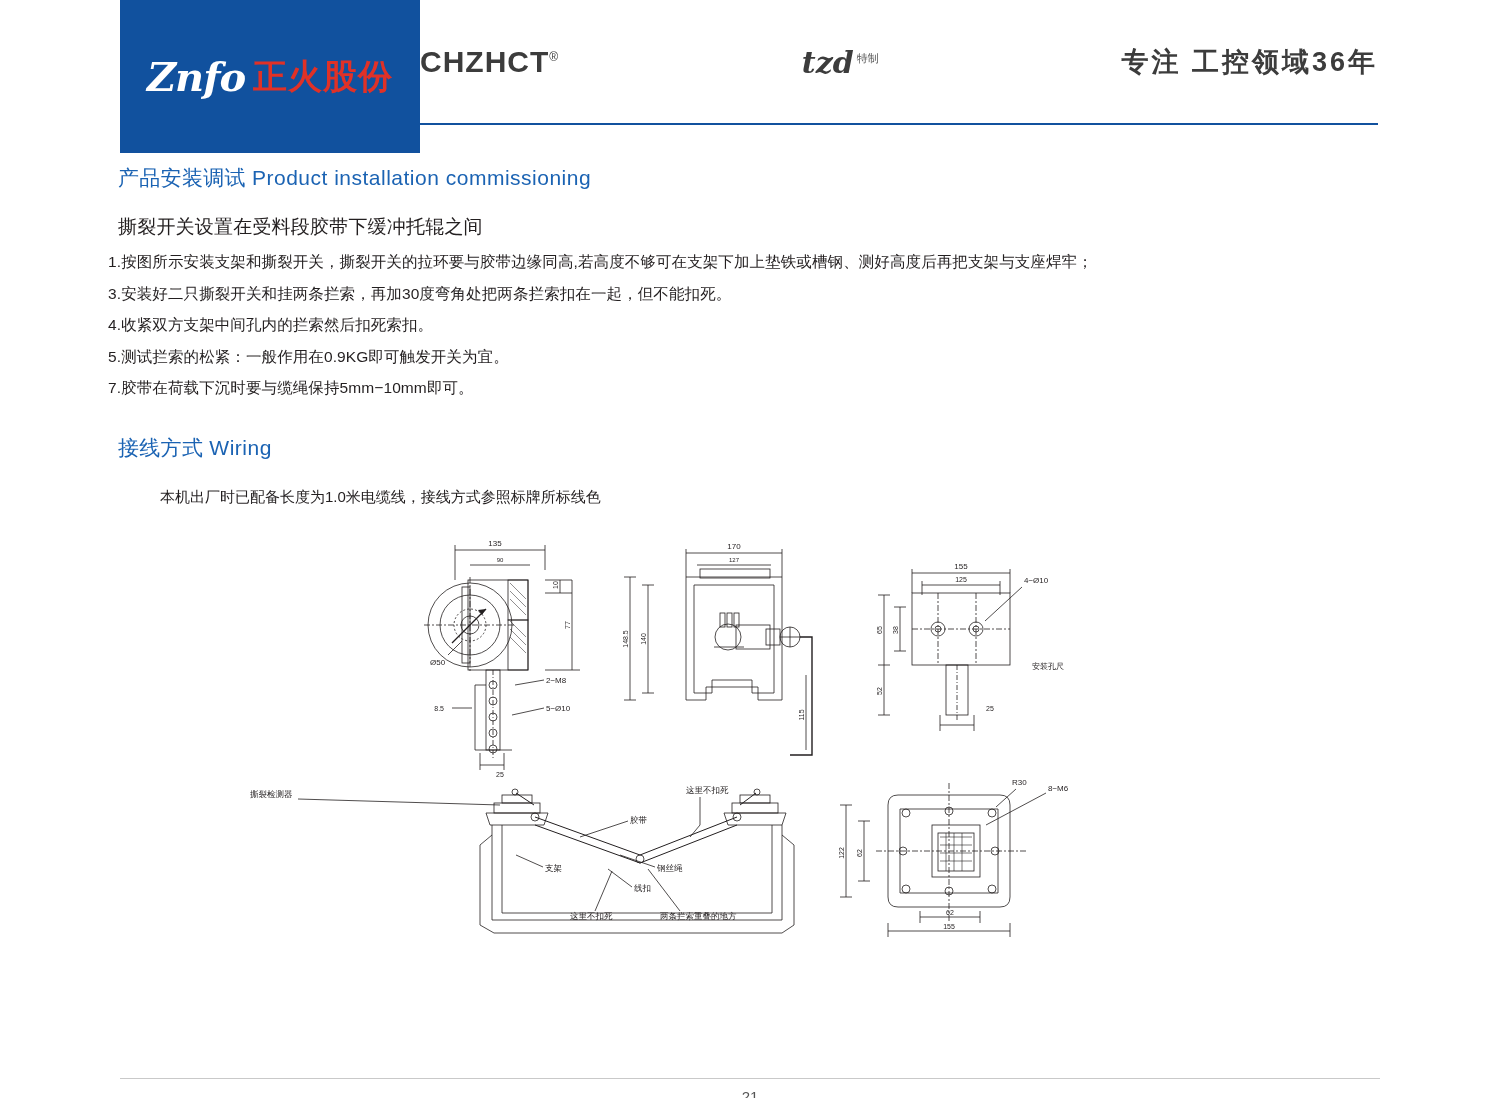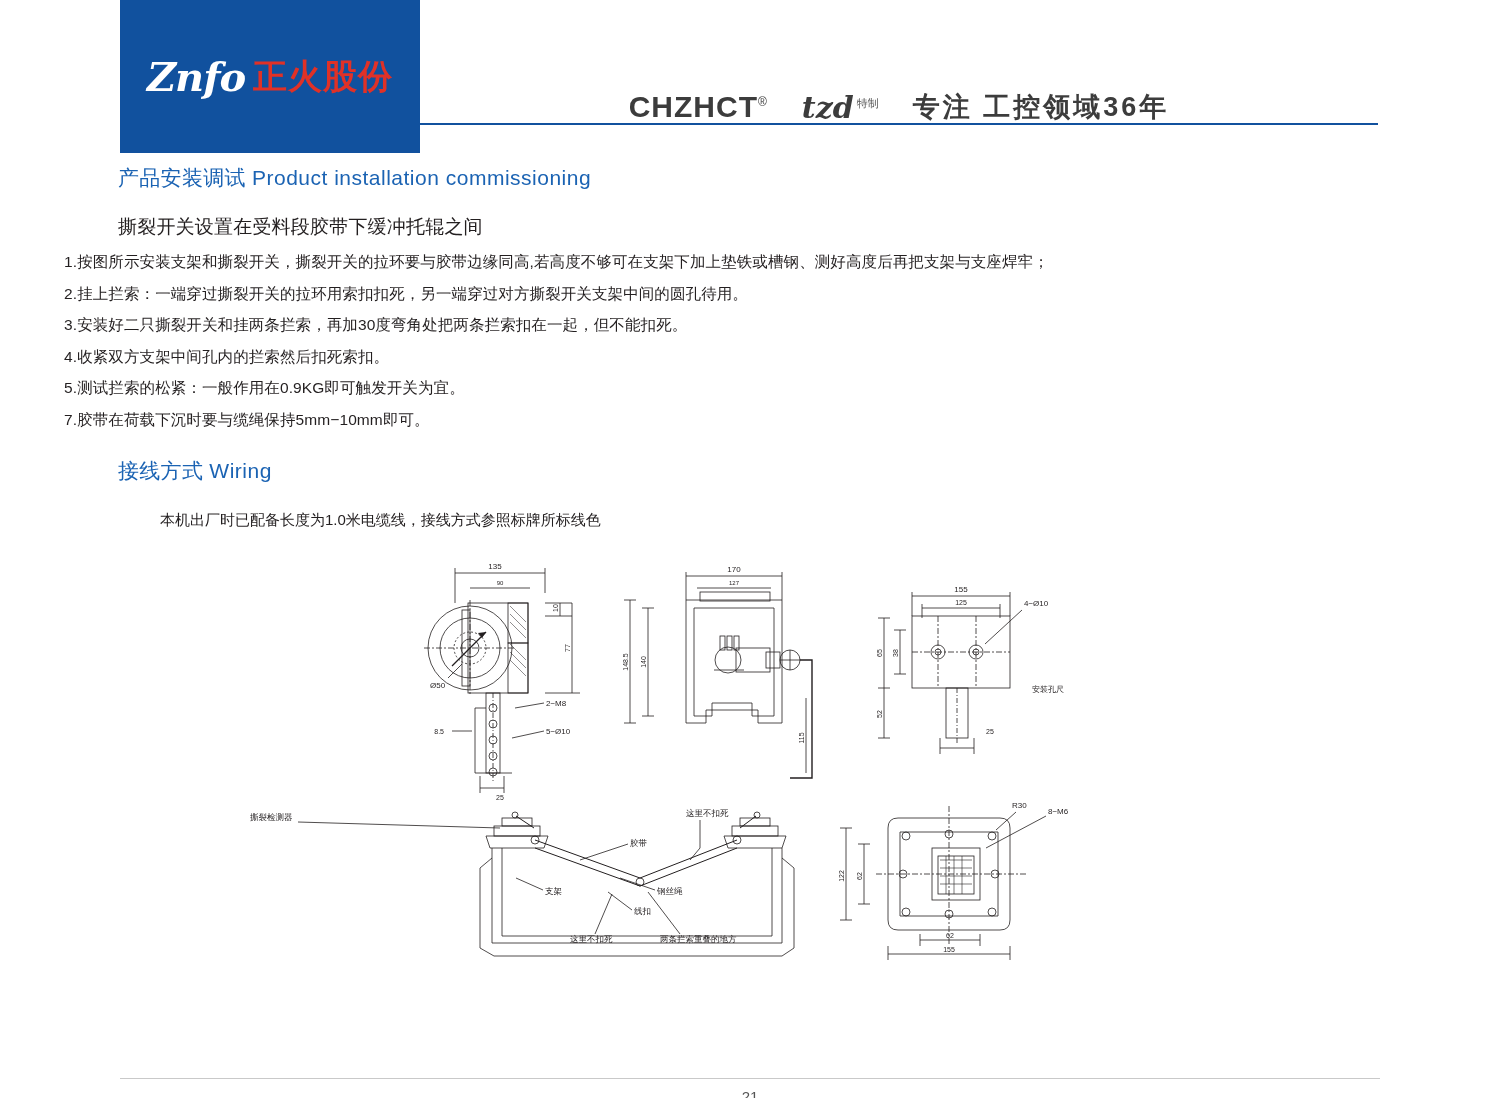--- a/index.html
+++ b/index.html
@@ -53,24 +53,23 @@
     letter-spacing: 1px;
   }
   .header-right {
     position: absolute;
     left: 420px;
     top: 0;
     right: 0;
     height: 124px;
     display: flex;
     align-items: center;
-    justify-content: center;
+    justify-content: space-between;
     padding-right: 122px;
     gap: 34px;
-    margin-top: 45px;
   }
   .brand-chzhct {
     font-family: "Liberation Sans", sans-serif;
     font-weight: bold;
     font-size: 30px;
     color: #3c3c3c;
     letter-spacing: 1px;
     position: relative;
   }
   .brand-chzhct sup {
@@ -133,31 +132,31 @@
   .intro {
     margin-left: 118px;
     margin-top: 22px;
     font-size: 19px;
     color: #231f20;
     letter-spacing: 0.2px;
   }
   ol.steps {
     list-style: none;
     margin: 14px 0 0 0;
-    padding: 0 0 0 64px;
+    padding: 0 0 0 108px;
   }
   ol.steps li {
     font-size: 15.5px;
     color: #231f20;
     line-height: 1.0;
     margin-bottom: 16px;
     letter-spacing: 0.1px;
   }
   .section-title.wiring {
-    margin-top: 30px;
+    margin-top: 38px;
   }
   .wiring-note {
     margin-left: 160px;
     margin-top: 26px;
     font-size: 15px;
     color: #231f20;
   }
 
   
   .drawing {
@@ -216,21 +215,20 @@
 
   <div class="section-title">
     <span>产品安装调试</span>
     <span class="en">Product installation commissioning</span>
   </div>
 
   <div class="intro">撕裂开关设置在受料段胶带下缓冲托辊之间</div>
 
   <ol class="steps">
     <li>1.按图所示安装支架和撕裂开关，撕裂开关的拉环要与胶带边缘同高,若高度不够可在支架下加上垫铁或槽钢、测好高度后再把支架与支座焊牢；</li>
-    <li>2.挂上拦索：一端穿过撕裂开关的拉环用索扣扣死，另一端穿过对方撕裂开关支架中间的圆孔待用。</li>
     <li>3.安装好二只撕裂开关和挂两条拦索，再加30度弯角处把两条拦索扣在一起，但不能扣死。</li>
     <li>4.收紧双方支架中间孔内的拦索然后扣死索扣。</li>
     <li>5.测试拦索的松紧：一般作用在0.9KG即可触发开关为宜。</li>
     <li>7.胶带在荷载下沉时要与缆绳保持5mm−10mm即可。</li>
   </ol>
 
   <div class="section-title wiring">
     <span>接线方式</span>
     <span class="en">Wiring</span>
   </div>

